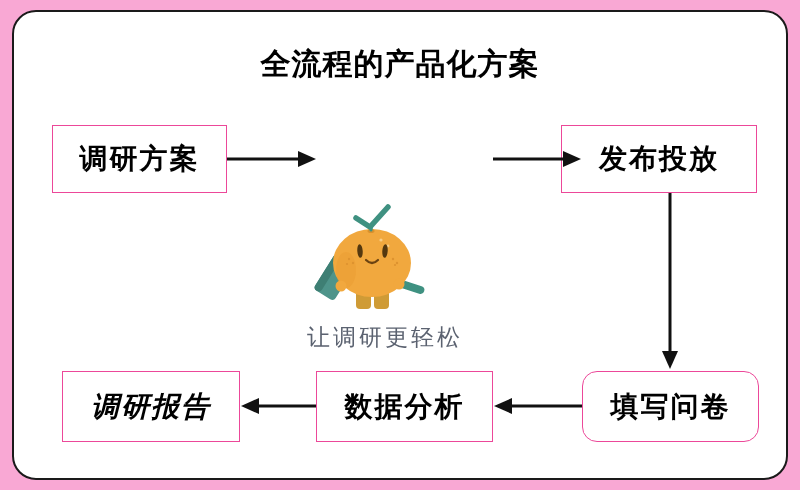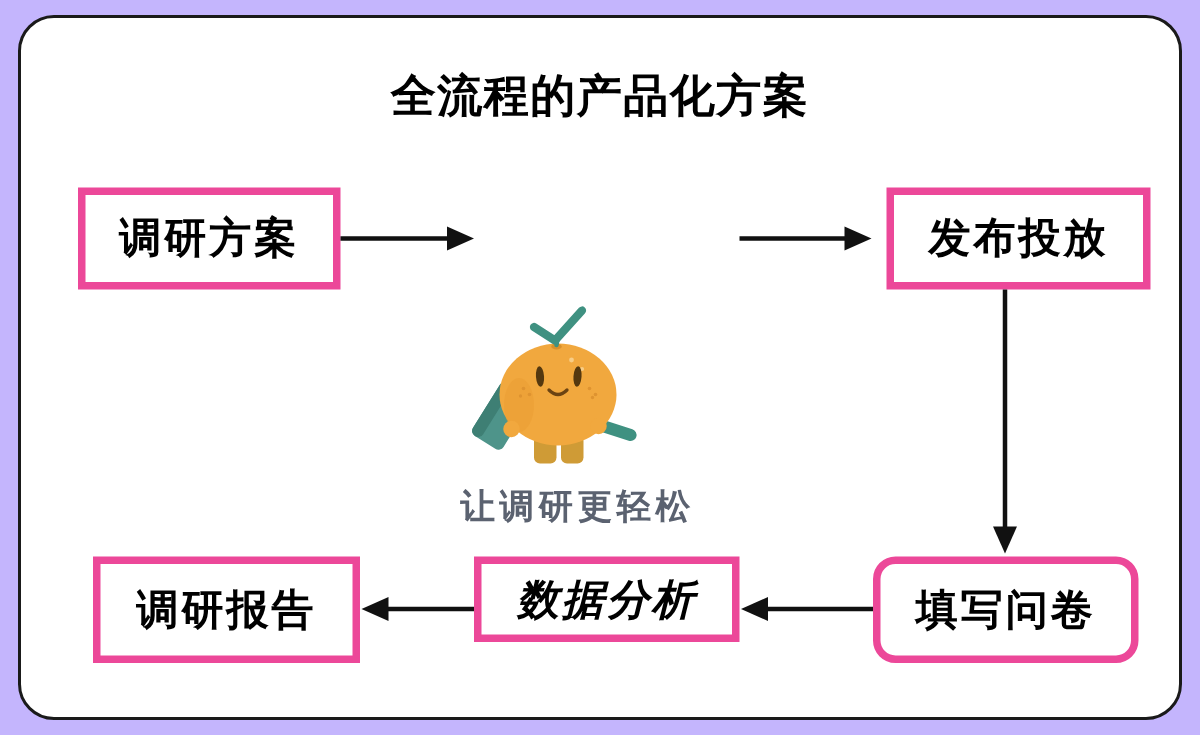--- a/index.html
+++ b/index.html
@@ -2,59 +2,59 @@
 <html><head>
 <meta charset="utf-8">
 <style>
   * { margin: 0; padding: 0; box-sizing: border-box; }
   html, body {
     width: 800px; height: 490px;
     background: #ffffff;
     font-family: "Liberation Sans", "DejaVu Sans", sans-serif;
     overflow: hidden;
   }
-  .stage { position: relative; width: 800px; height: 490px; background: #c4b5fd; }
+  .stage { position: relative; width: 800px; height: 490px; background: #f9a8d4; }
   .frame {
     position: absolute; left: 12px; top: 10px;
     width: 776px; height: 470px;
     border: 2.5px solid #1a1a1a;
     border-radius: 24px;
     background: #fff;
   }
   .title {
     position: absolute; left: 0; top: 44px;
     width: 800px;
     text-align: center;
     font-size: 30px; font-weight: 700; color: #000;
     letter-spacing: 1px;
   }
   .node {
     position: absolute;
-    border: 5px solid #ec4899;
+    border: 1px solid #ec4899;
     background: #fff;
     display: flex; align-items: center; justify-content: center;
     font-size: 28px; font-weight: 600; color: #000;
     letter-spacing: 2px;
   }
   .n1 { left: 52px;  top: 125px; width: 175px; height: 68px; }
   .n2 { left: 317px; top: 125px; width: 176px; height: 68px; }
-  .n3 { left: 591px; top: 125px; width: 176px; height: 68px; }
-  .n4 { left: 62px;  top: 371px; width: 178px; height: 71px; }
-  .n5 { left: 316px; top: 371px; width: 177px; height: 57px; font-style: italic; }
+  .n3 { left: 561px; top: 125px; width: 196px; height: 68px; }
+  .n4 { left: 62px;  top: 371px; width: 178px; height: 71px; font-style: italic; }
+  .n5 { left: 316px; top: 371px; width: 177px; height: 71px; }
   .n6 { left: 582px; top: 371px; width: 177px; height: 71px; border-radius: 15px; }
   .overlay {
     position: absolute; left: 0; top: 0;
     width: 800px; height: 490px;
     pointer-events: none;
   }
   .caption {
     position: absolute; left: 295px; top: 322px;
     width: 180px;
     text-align: center;
-    font-size: 23px; font-weight: 700;
+    font-size: 23px; font-weight: 400;
     letter-spacing: 3px;
     color: #5B6270;
   }
 </style>
 </head>
 <body>
 
 <div class="stage">
 
   <div class="frame"></div>

